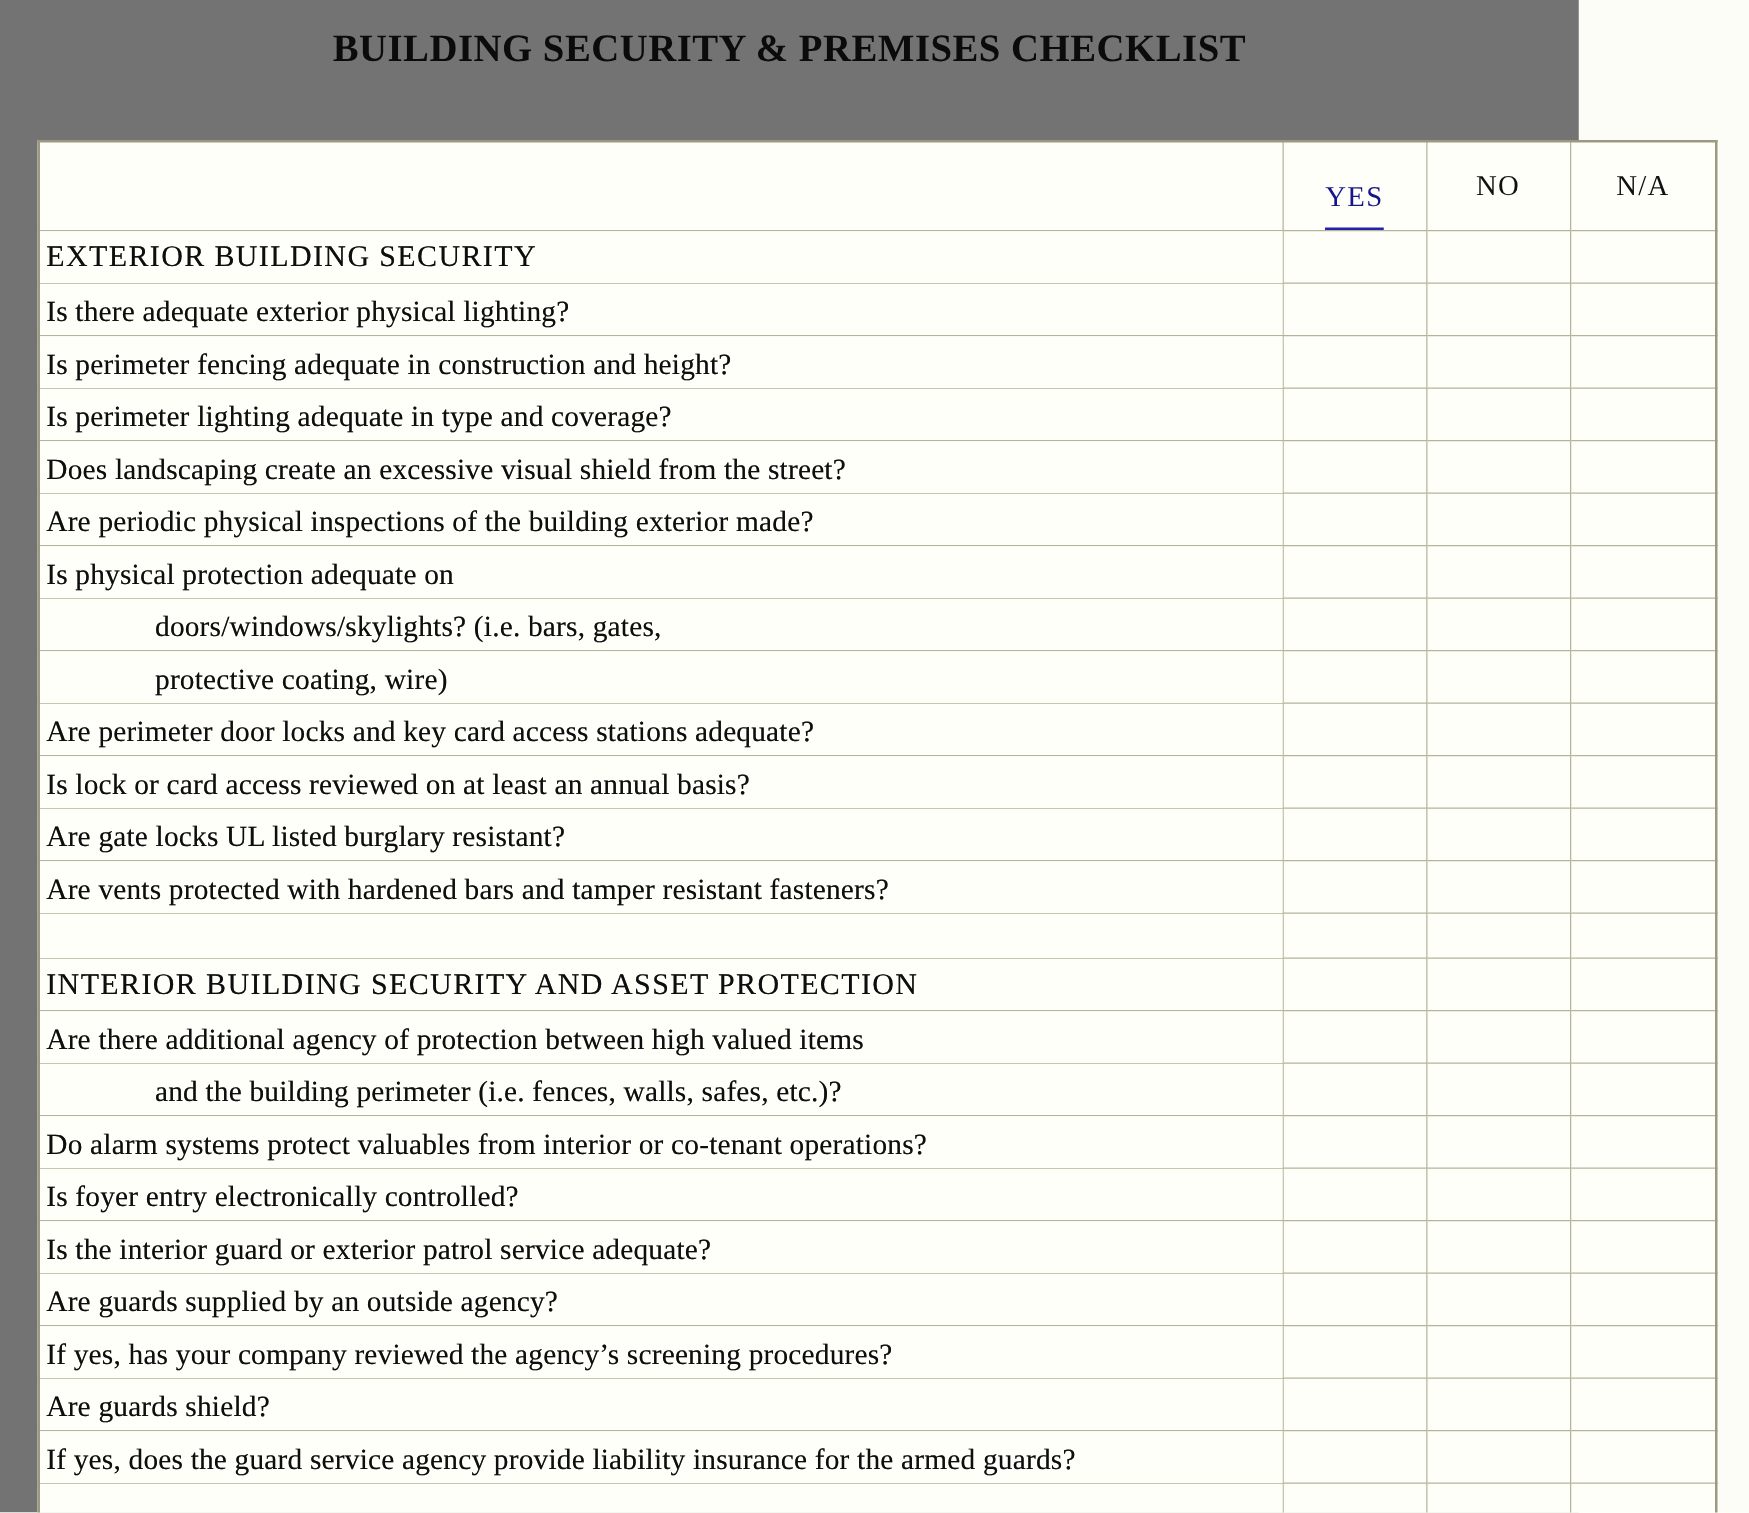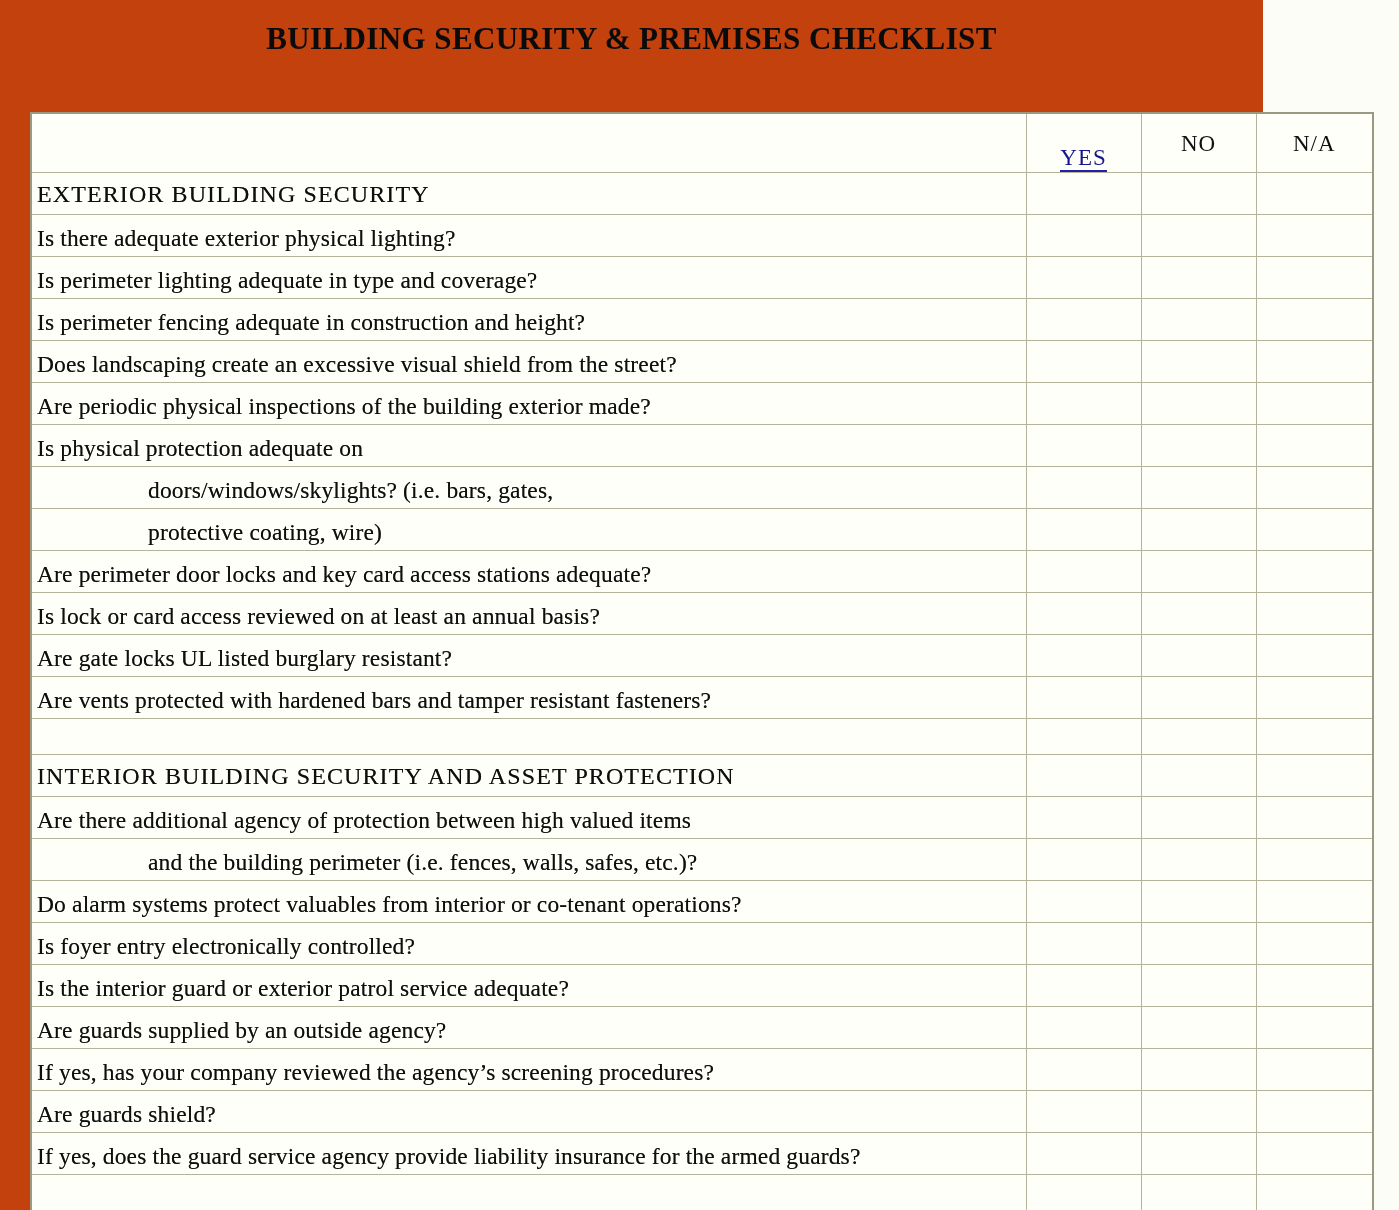--- a/index.html
+++ b/index.html
@@ -12,21 +12,21 @@
     height: 1210px;
     overflow: hidden;
     font-family: "Liberation Serif", "DejaVu Serif", serif;
     color: #111111;
   }
 
   .page {
     position: relative;
     width: 1263px;
     height: 1210px;
-    background: #c2410c;
+    background: #737373;
   }
 
   .doc-title {
     text-align: center;
     font-family: "Liberation Serif", "DejaVu Serif", serif;
     font-weight: bold;
     font-size: 31px;
     letter-spacing: 0.4px;
     color: #0b0b0b;
     padding-top: 22px;
@@ -82,21 +82,21 @@
     font-size: 23px;
     font-family: "Liberation Serif", "DejaVu Serif", serif;
     letter-spacing: 1px;
     color: #101010;
     display: inline-block;
     line-height: 1;
   }
   .head-label.link {
     color: #16168c;
     border-bottom: 2px solid #2222aa;
-    padding-bottom: 1px;
+    padding-bottom: 13px;
     margin-top: 32px;
   }
 
   
   .item-cell {
     position: relative;
     margin-top: 28px;
   }
   .item-text {
     position: relative;
@@ -105,21 +105,21 @@
     font-size: 23.5px;
     line-height: 1;
     color: #0e0e0e;
     padding-left: 5px;
     padding-bottom: 6px;
     letter-spacing: 0.15px;
     z-index: 4;
     text-shadow: 0 0 0.4px rgba(0,0,0,0.55);
   }
   .item-text.indent {
-    padding-left: 116px;
+    padding-left: 92px;
     font-family: Liberation Serif, serif;
   }
   .item-text.section {
     font-size: 24px;
     letter-spacing: 1.1px;
     padding-bottom: 8px;
   }
 
   tr.section-row td { height: 42px; }
   tr.spacer-row td  { height: 36px; }
@@ -170,35 +170,35 @@
             </td>
             <td class="mark-col">
               <span class="item-text"></span>
             </td>
             <td class="mark-col">
               <span class="item-text"></span>
             </td>
           </tr>
           <tr class="tall-row">
             <td class="item-cell">
+              <span class="item-text">Is perimeter  fencing adequate  in construction  and height?</span>
+            </td>
+            <td class="mark-col">
+              <span class="item-text"></span>
+            </td>
+            <td class="mark-col">
+              <span class="item-text"></span>
+            </td>
+            <td class="mark-col">
+              <span class="item-text"></span>
+            </td>
+          </tr>
+          <tr class="tall-row">
+            <td class="item-cell">
               <span class="item-text">Is perimeter  lighting adequate  in type  and coverage?</span>
-            </td>
-            <td class="mark-col">
-              <span class="item-text"></span>
-            </td>
-            <td class="mark-col">
-              <span class="item-text"></span>
-            </td>
-            <td class="mark-col">
-              <span class="item-text"></span>
-            </td>
-          </tr>
-          <tr class="tall-row">
-            <td class="item-cell">
-              <span class="item-text">Is perimeter  fencing adequate  in construction  and height?</span>
             </td>
             <td class="mark-col">
               <span class="item-text"></span>
             </td>
             <td class="mark-col">
               <span class="item-text"></span>
             </td>
             <td class="mark-col">
               <span class="item-text"></span>
             </td>

